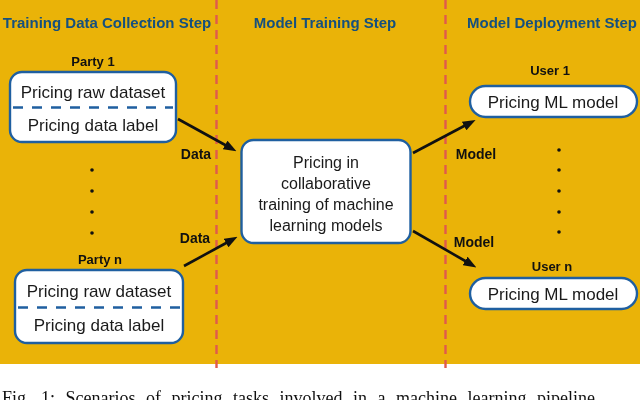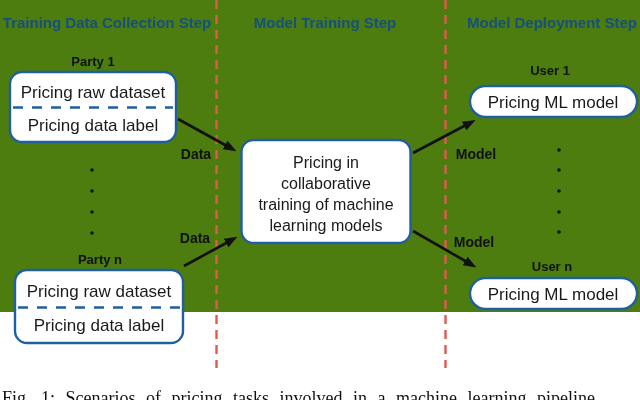--- a/index.html
+++ b/index.html
@@ -6,22 +6,22 @@
     margin: 0;
     padding: 0;
     background: #ffffff;
     width: 640px;
     height: 400px;
     overflow: hidden;
   }
   .stage {
     position: relative;
     width: 640px;
-    height: 312px;
-    background: #4d7c0f;
+    height: 364px;
+    background: #eab308;
     font-family: "Liberation Sans", "DejaVu Sans", sans-serif;
   }
   svg { display: block; }
 
   .h-step {
     font-family: "Liberation Sans", "DejaVu Sans", sans-serif;
     font-weight: bold;
     font-size: 15px;
   }
   .t-title {

